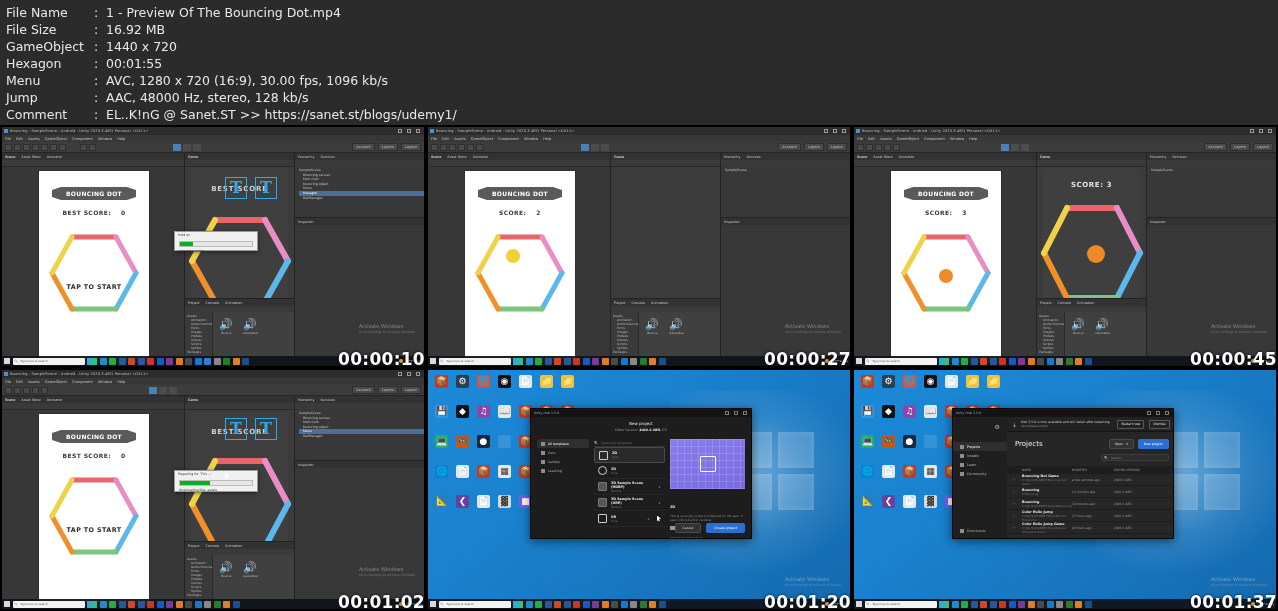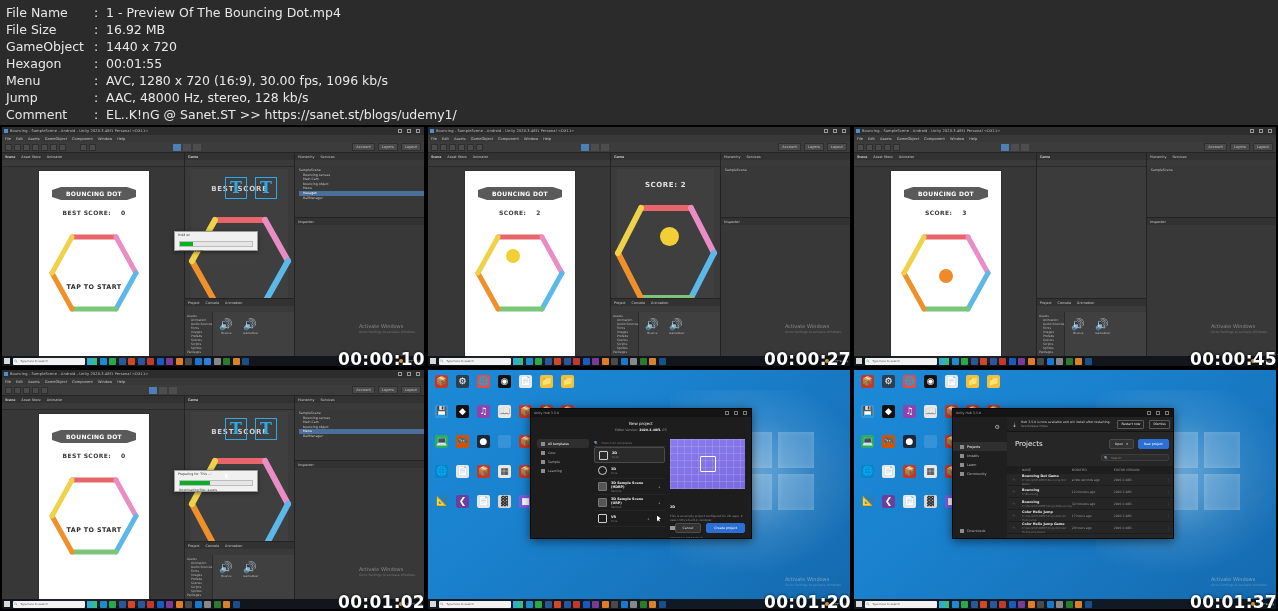--- a/index.html
+++ b/index.html
@@ -745,34 +745,20 @@
                 <div class="dot" style="left:41px; top:78px; width:14px; height:14px; background:#f2cf35;"></div>
               </div>
             </div>
           </div>
           <div style="position:relative; flex:0 0 110px; background:#3b3b3b; border-right:1px solid #232323;">
             <div class="pane-tabs">
               <span class="tab active">Game</span>
             </div>
             <div class="pane-tools"></div>
             <div class="gameview">
-              <div class="gv-canvas">
-                <div class="gv-score">SCORE:  2</div>
-                <div style="position:absolute; left:50%; top:34px; transform:translateX(-50%);">
-                  <svg width="104" height="100" viewBox="0 0 104 100">
-                    <line x1="27" y1="5" x2="77" y2="5" stroke="#e8656b" stroke-width="6" stroke-linecap="round"></line>
-                    <line x1="77" y1="5" x2="100" y2="50" stroke="#e88ec4" stroke-width="6" stroke-linecap="round"></line>
-                    <line x1="100" y1="50" x2="77" y2="95" stroke="#5bb8e8" stroke-width="6" stroke-linecap="round"></line>
-                    <line x1="77" y1="95" x2="27" y2="95" stroke="#7bc67b" stroke-width="6" stroke-linecap="round"></line>
-                    <line x1="27" y1="95" x2="4" y2="50" stroke="#f0902a" stroke-width="6" stroke-linecap="round"></line>
-                    <line x1="4" y1="50" x2="27" y2="5" stroke="#f0d24a" stroke-width="6" stroke-linecap="round"></line>
-                  </svg>
-                </div>
-                <div class="dot" style="left:43px; top:58px; width:19px; height:19px; background:#f2cf35;"></div>
-              </div>
               <div class="u-proj">
                 <div class="proj-tabs">
                   <span>Project</span>
                   <span>Console</span>
                   <span>Animation</span>
                 </div>
                 <div class="proj-tools"></div>
                 <div class="proj-body">
                   <div class="proj-tree">
                     <div class="tree-row">Assets</div>
@@ -925,20 +911,34 @@
                 <div class="dot" style="left:48px; top:98px; width:14px; height:14px; background:#f08a28;"></div>
               </div>
             </div>
           </div>
           <div style="position:relative; flex:0 0 110px; background:#3b3b3b; border-right:1px solid #232323;">
             <div class="pane-tabs">
               <span class="tab active">Game</span>
             </div>
             <div class="pane-tools"></div>
             <div class="gameview">
+              <div class="gv-canvas">
+                <div class="gv-score">SCORE:  3</div>
+                <div style="position:absolute; left:50%; top:34px; transform:translateX(-50%);">
+                  <svg width="104" height="100" viewBox="0 0 104 100">
+                    <line x1="27" y1="5" x2="77" y2="5" stroke="#e8656b" stroke-width="6" stroke-linecap="round"></line>
+                    <line x1="77" y1="5" x2="100" y2="50" stroke="#e88ec4" stroke-width="6" stroke-linecap="round"></line>
+                    <line x1="100" y1="50" x2="77" y2="95" stroke="#5bb8e8" stroke-width="6" stroke-linecap="round"></line>
+                    <line x1="77" y1="95" x2="27" y2="95" stroke="#7bc67b" stroke-width="6" stroke-linecap="round"></line>
+                    <line x1="27" y1="95" x2="4" y2="50" stroke="#f0902a" stroke-width="6" stroke-linecap="round"></line>
+                    <line x1="4" y1="50" x2="27" y2="5" stroke="#f0d24a" stroke-width="6" stroke-linecap="round"></line>
+                  </svg>
+                </div>
+                <div class="dot" style="left:44px; top:76px; width:18px; height:18px; background:#f08a28;"></div>
+              </div>
               <div class="u-proj">
                 <div class="proj-tabs">
                   <span>Project</span>
                   <span>Console</span>
                   <span>Animation</span>
                 </div>
                 <div class="proj-tools"></div>
                 <div class="proj-body">
                   <div class="proj-tree">
                     <div class="tree-row">Assets</div>

